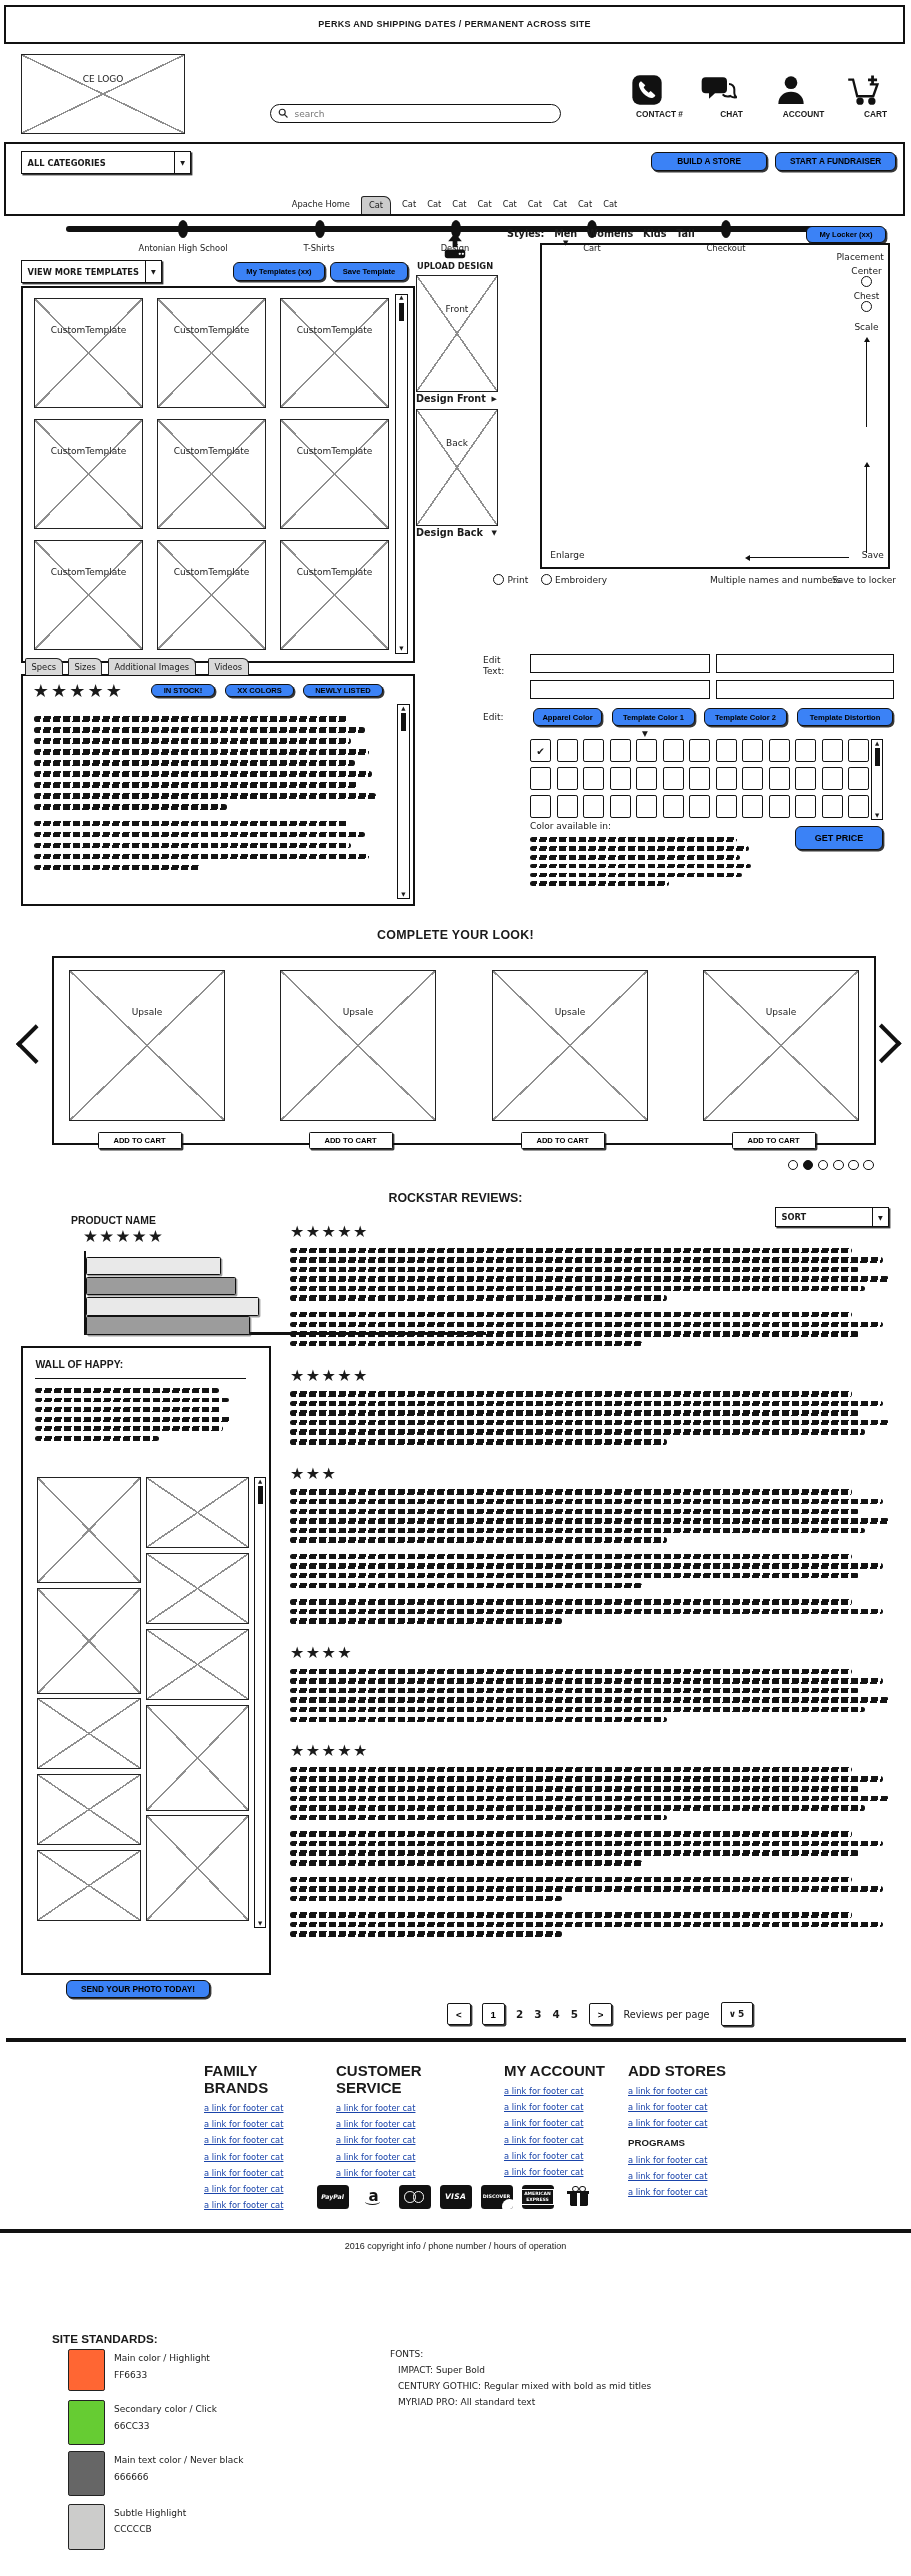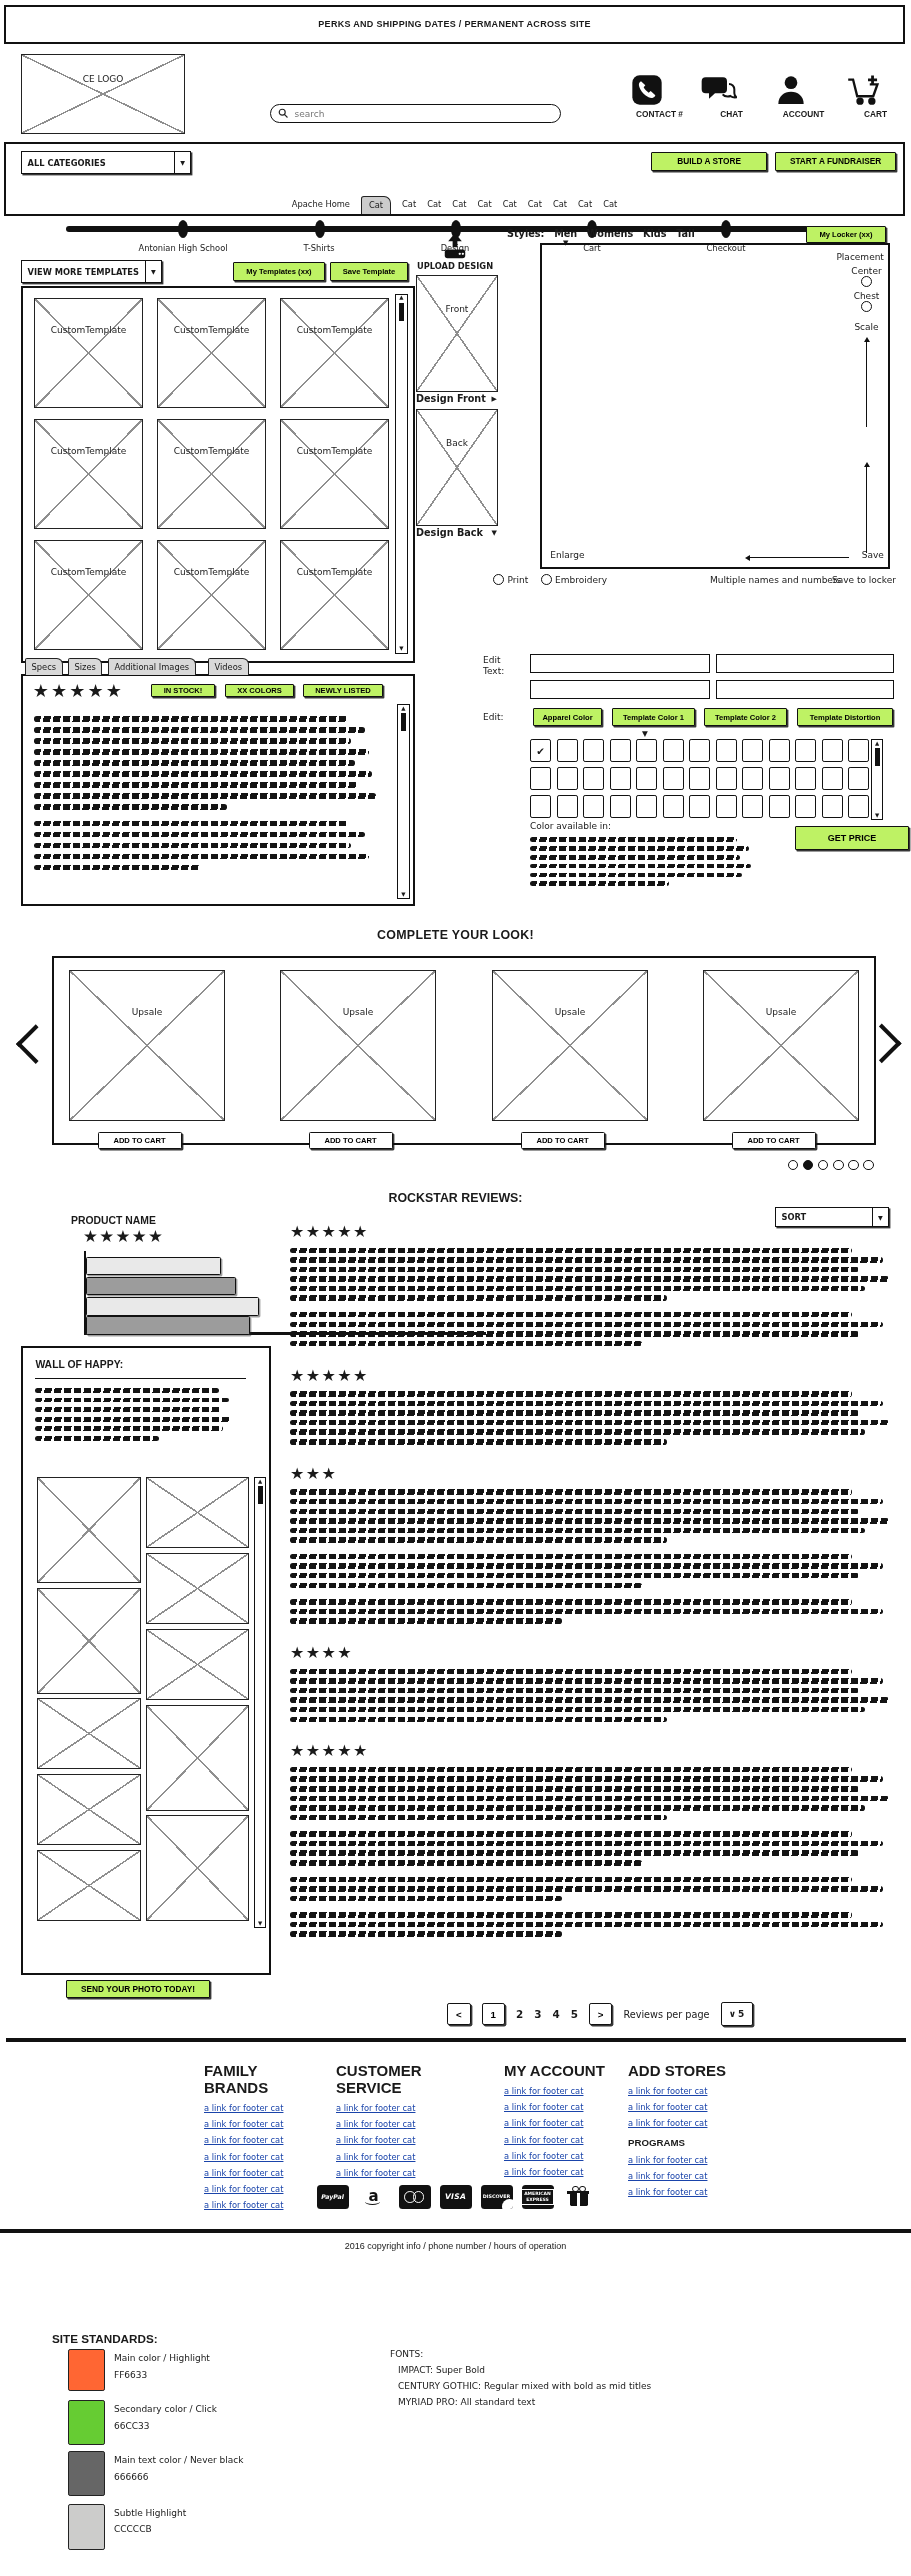--- a/index.html
+++ b/index.html
@@ -1,21 +1,21 @@
 <!DOCTYPE html>
 <html style="font-size:11px"><head>
 <meta charset="utf-8">
 <style>
   html,body{margin:0;padding:0;background:#fff;}
   #page{position:relative;width:911px;height:2576px;background:#fff;
         font-family:"DejaVu Sans",sans-serif;color:#1a1a1a;overflow:hidden;}
   .abs{position:absolute;}
   
   .wbtn{position:absolute;display:flex;align-items:center;justify-content:center;
-        background:#bef264;border:1.4px solid #111;border-radius:1px;
+        background:#3b82f6;border:1.4px solid #111;border-radius:6px;
         box-shadow:1.4px 1.4px 0 rgba(20,20,20,.85);font-weight:bold;font-size:8.3px;
         cursor:pointer;white-space:nowrap;}
   .wbtn.small{font-size:7.6px;}
   
   .ximg{position:absolute;border:1.4px solid #222;background:
         linear-gradient(to top right, transparent calc(50% - 0.8px), #8f8f8f calc(50% - 0.8px) calc(50% + 0.8px), transparent calc(50% + 0.8px)),
         linear-gradient(to bottom right, transparent calc(50% - 0.8px), #8f8f8f calc(50% - 0.8px) calc(50% + 0.8px), transparent calc(50% + 0.8px));
         background-color:#fff;}
   .xlabel{position:absolute;left:0;right:0;top:24%;text-align:center;font-size:9px;color:#222;}
   
@@ -109,21 +109,21 @@
   #ef3{left:716px;top:654px;width:168px;}
   #ef4{left:716px;top:680px;width:168px;}
   #editLbl{left:483px;top:712px;font-size:9px;}
   #editBtns .wbtn{height:18px;}
   #swMarker{left:642px;top:729px;font-size:7.6px;}
   #swatchGrid{left:530px;top:739px;width:335px;display:grid;grid-template-columns:repeat(13,21px);grid-auto-rows:23px;gap:4.8px 5.5px;}
   .swatch{border:1.4px solid #111;border-radius:2.1px;background:#fff;cursor:pointer;display:flex;align-items:center;justify-content:center;font-size:10.4px;font-weight:bold;}
   #colorAvail{left:530px;top:821px;font-size:9px;}
   #colorAvailScrib{left:530px;top:837px;width:228px;}
   #colorAvailScrib .scrib-line{margin-bottom:4.1px;height:4.8px;}
-  #getPrice{left:795px;top:826px;width:114px;height:23.5px;font-size:9px;}
+  #getPrice{left:795px;top:826px;width:88px;height:23.5px;font-size:9px;}
   
   .spectab{position:absolute;top:658px;height:16px;background:#d9d9d9;border:1.4px solid #222;border-bottom:none;
         border-radius:2.1px 6.2px 0 0;display:flex;align-items:center;padding:0 5.5px;font-size:8.3px;cursor:pointer;}
   #specPanel{left:21px;top:674px;width:390px;height:228px;border:2.1px solid #111;background:#fff;}
   #specStars{position:absolute;left:9.7px;top:4.1px;font-size:18px;letter-spacing:2.1px;}
   #specDesc{position:absolute;left:11px;top:40px;width:345px;}
   #specDesc .scrib-line{height:5.5px;}
   
   #upsellTitle{left:0;top:928px;width:911px;text-align:center;font-size:12.4px;font-weight:bold;letter-spacing:0.3px;font-family:"Liberation Sans",sans-serif;}
   #upsellBox{left:52px;top:956px;width:820px;height:185px;border:2.1px solid #111;}

